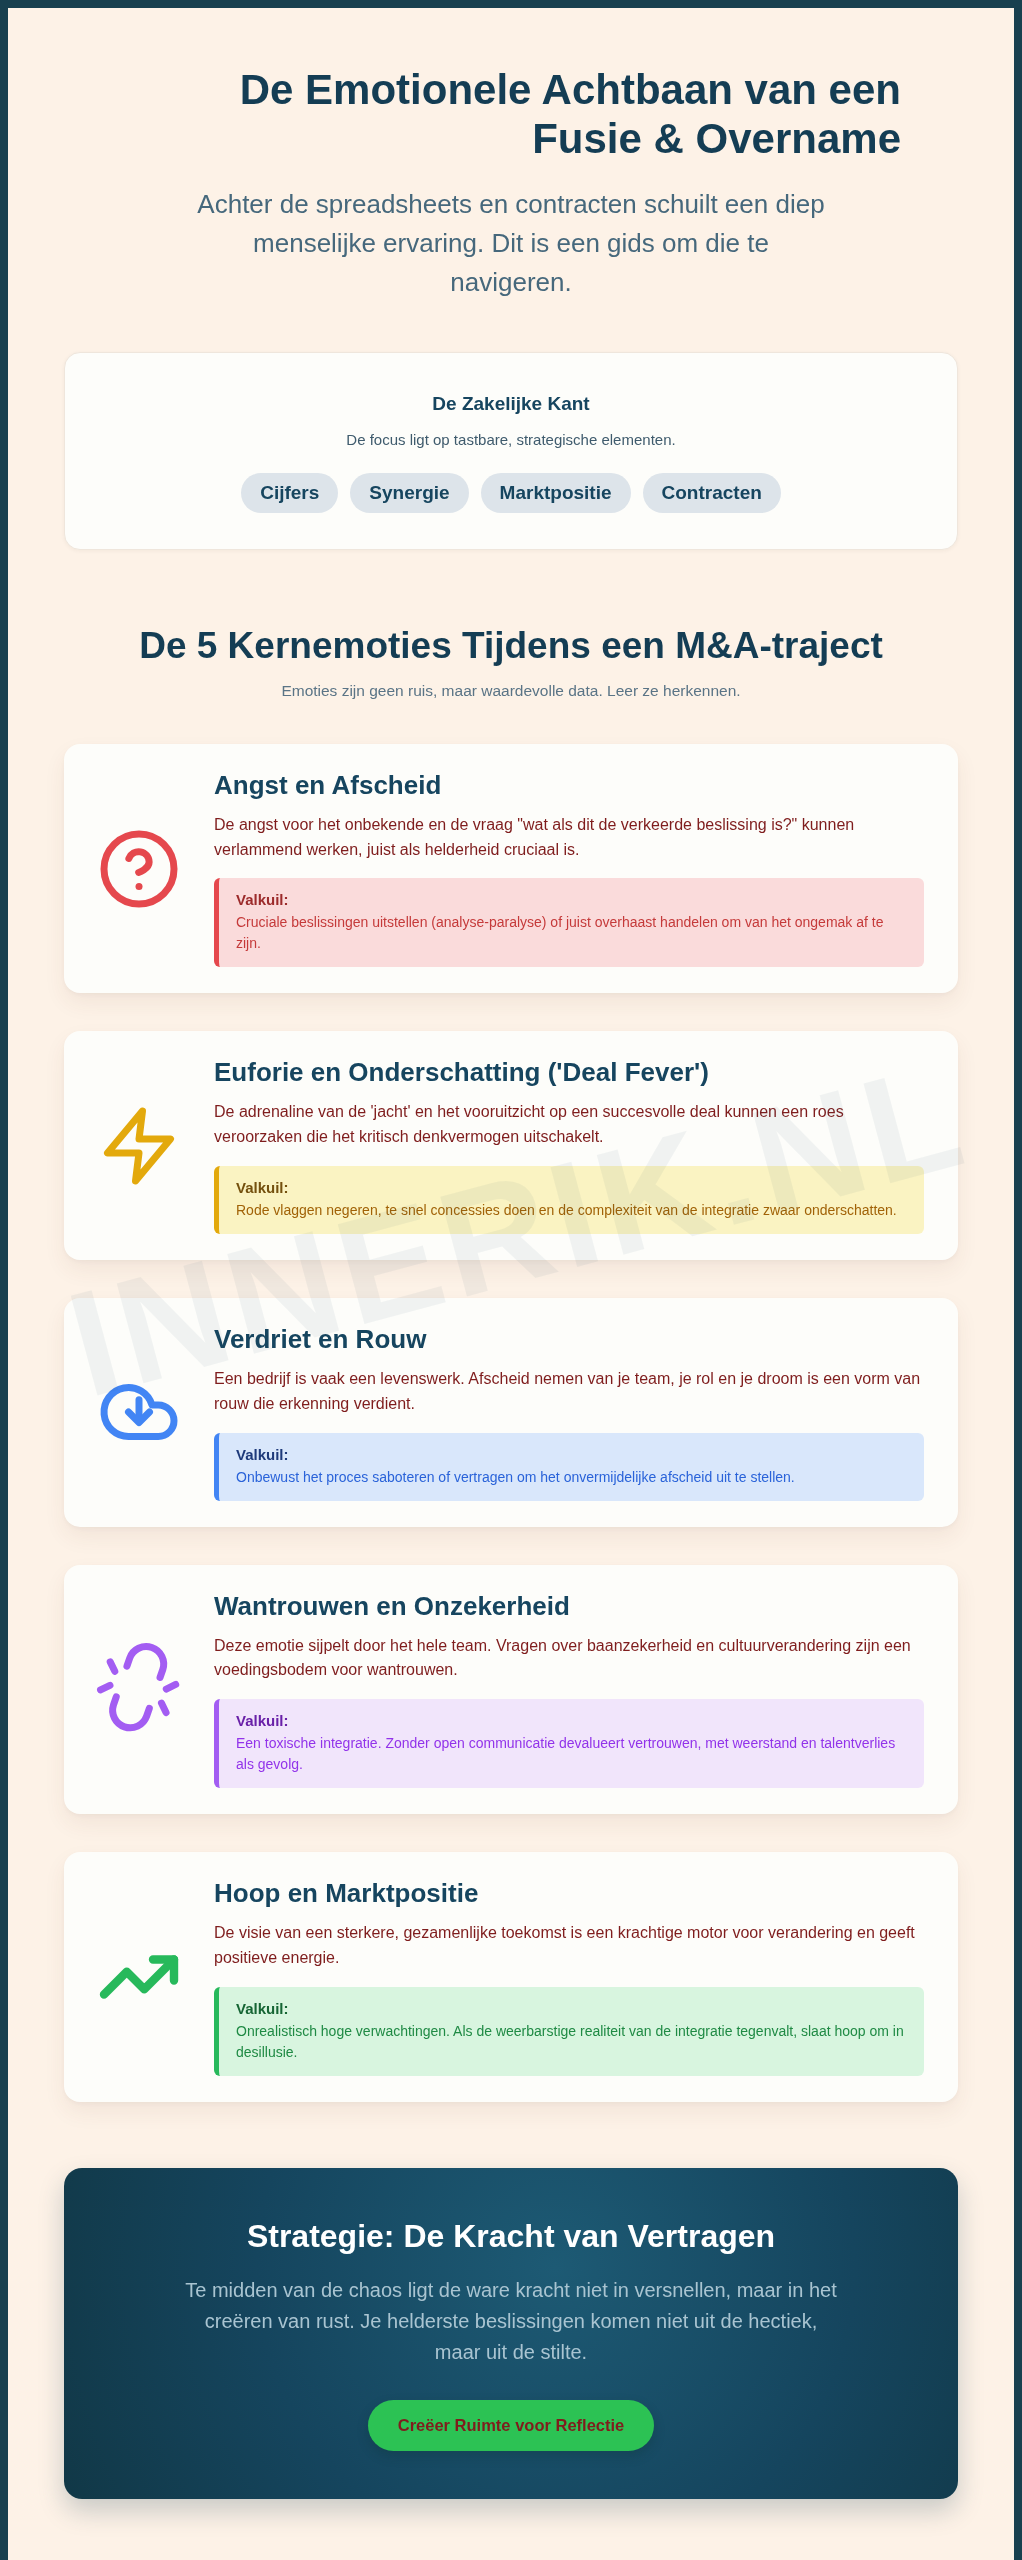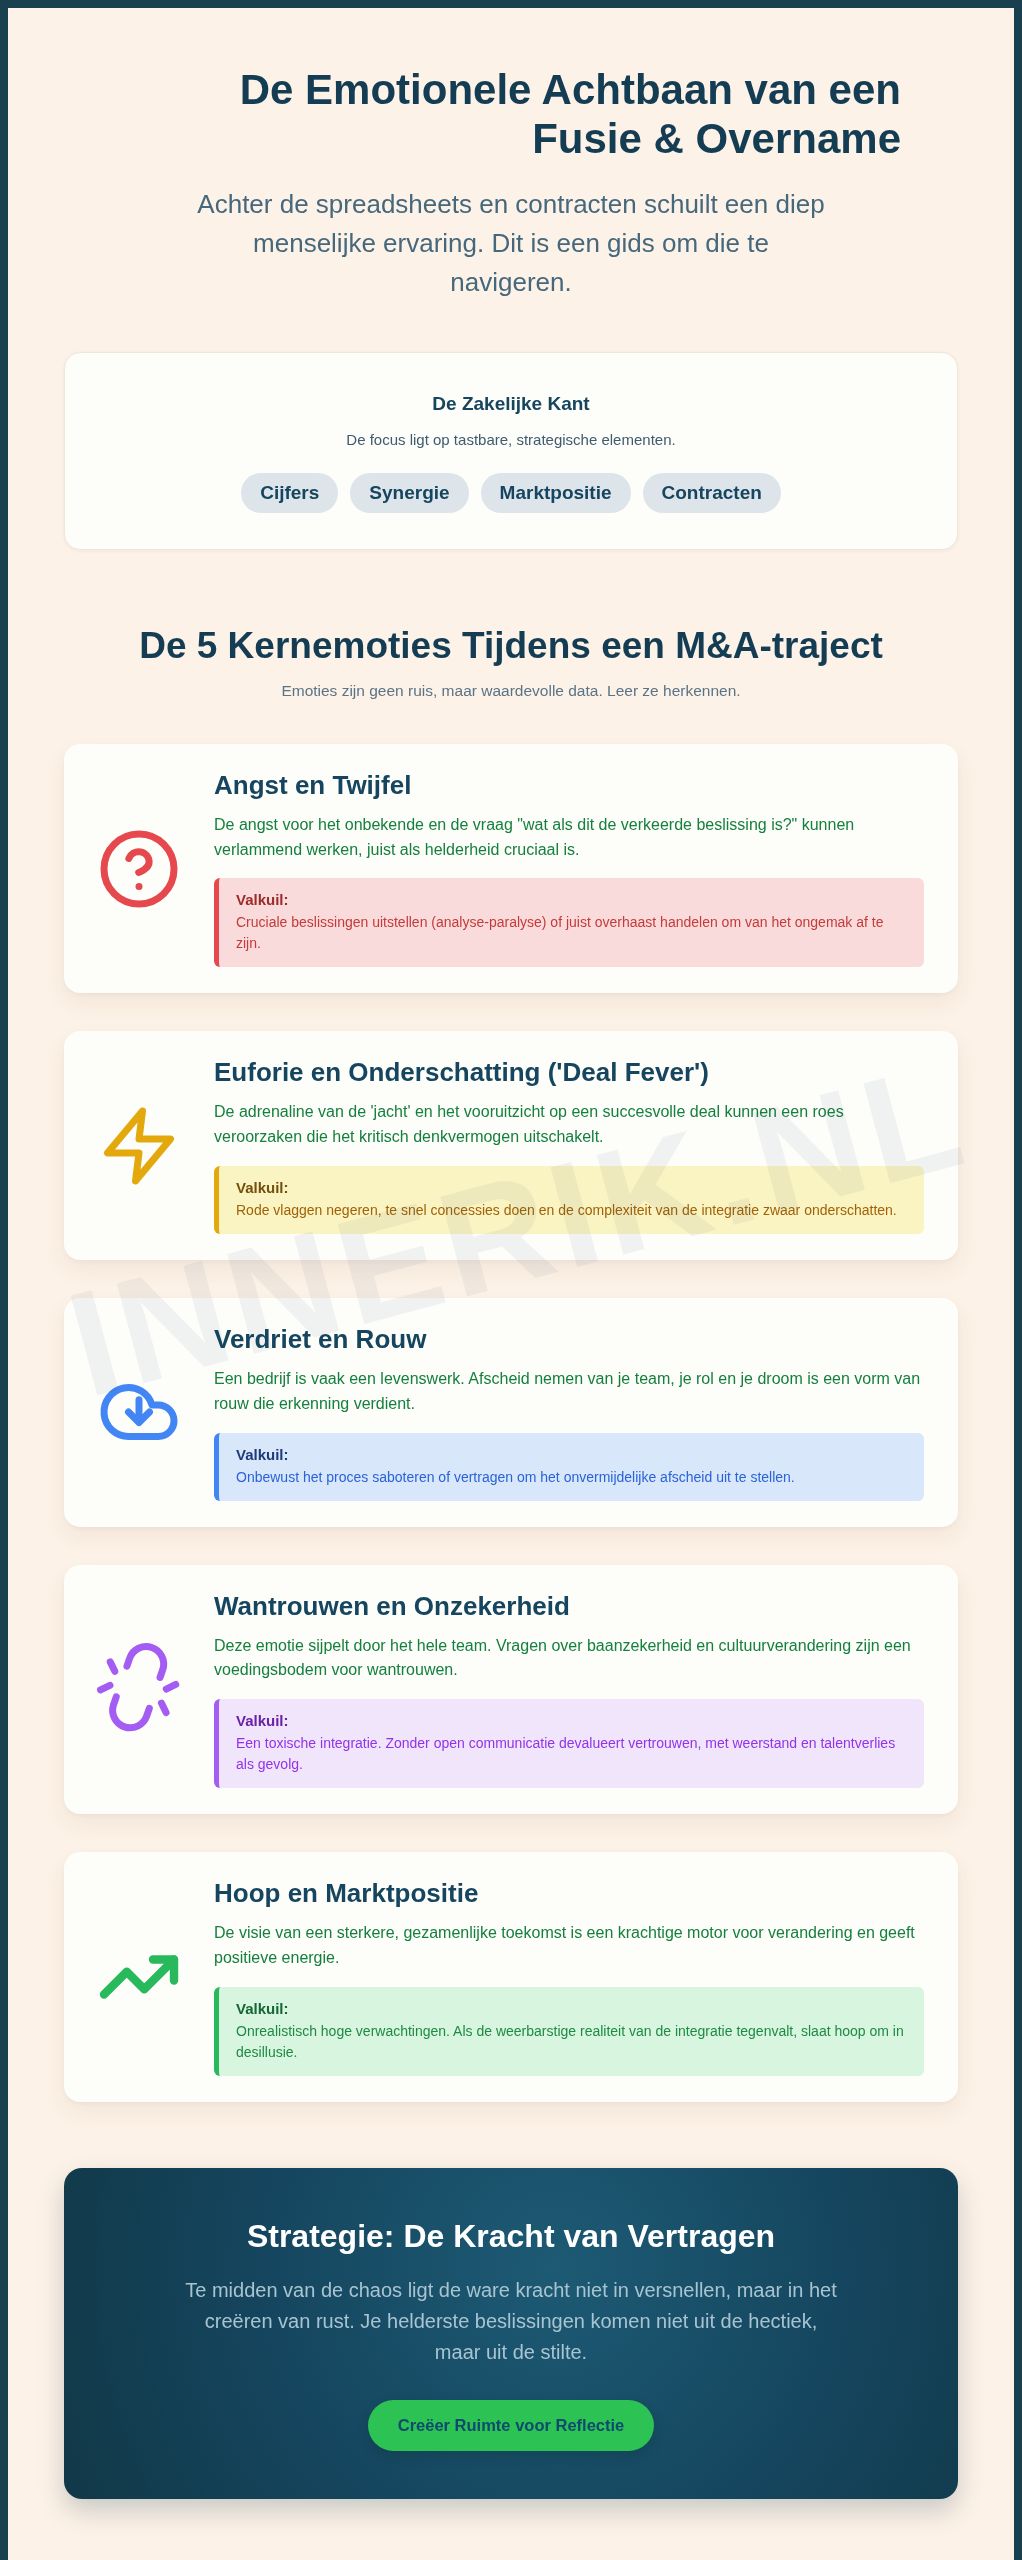--- a/index.html
+++ b/index.html
@@ -91,21 +91,21 @@
     flex: 0 0 150px;
     display: flex;
     justify-content: center;
     align-items: center;
     color: var(--accent, #888);
   }
   .card-icon-col svg { width: 84px; height: 84px; }
   .icon-rotate { display: inline-block; transform: rotate(-26deg); }
   .card-content { flex: 1; min-width: 0; }
   .card-title { font-size: 26px; font-weight: 700; color: #16455f; margin: 0 0 12px; }
-  .card-body { font-size: 16px; color: #15803d; line-height: 1.55; margin: 0 0 16px; }
+  .card-body { font-size: 16px; color: #7f1d1d; line-height: 1.55; margin: 0 0 16px; }
   .valkuil {
     background: var(--valkuil-bg, #eee);
     border-left: 5px solid var(--accent, #888);
     border-radius: 6px;
     padding: 13px 17px;
   }
   .valkuil-heading { font-weight: 700; font-size: 15px; color: var(--valkuil-heading, #333); margin: 0 0 4px; }
   .valkuil-text { font-size: 14px; color: var(--valkuil-text, #555); line-height: 1.5; margin: 0; }
 
   
@@ -139,21 +139,21 @@
   .strategy-body {
     color: #a9c4d1;
     font-size: 20px;
     line-height: 1.55;
     max-width: 660px;
     margin: 0 auto 32px;
   }
   .strategy-button {
     display: inline-block;
     background: #2cc254;
-    color: #0c4a6e;
+    color: #7f1d1d;
     font-family: "Liberation Sans", sans-serif;
     font-weight: 700;
     font-size: 16.5px;
     padding: 16px 30px;
     border-radius: 999px;
     border: none;
     cursor: pointer;
     box-shadow: 0 5px 12px rgba(10, 40, 30, 0.22);
   }
 
@@ -188,21 +188,21 @@
 
   <div class="emotion-card first" style="--accent: #e5484d; --valkuil-bg: #fadbdb; --valkuil-heading: #9c2b2b; --valkuil-text: #c53a3a;">
     <div class="card-icon-col">
       <svg viewBox="0 0 24 24" fill="none" stroke="currentColor" stroke-width="2" stroke-linecap="round" stroke-linejoin="round">
         <circle cx="12" cy="12" r="10"></circle>
         <path d="M9.1 9a3 3 0 0 1 5.8 1c0 2-3 3-3 3"></path>
         <path d="M12 17h.01"></path>
       </svg>
     </div>
     <div class="card-content">
-      <h3 class="card-title">Angst en Twijfel</h3>
+      <h3 class="card-title">Angst en Afscheid</h3>
       <p class="card-body">De angst voor het onbekende en de vraag "wat als dit de verkeerde beslissing is?" kunnen verlammend werken, juist als helderheid cruciaal is.</p>
       <div class="valkuil">
         <p class="valkuil-heading">Valkuil:</p>
         <p class="valkuil-text">Cruciale beslissingen uitstellen (analyse-paralyse) of juist overhaast handelen om van het ongemak af te zijn.</p>
       </div>
     </div>
   </div>
 
   <div class="emotion-card" style="--accent: #e3a90c; --valkuil-bg: #faf3c2; --valkuil-heading: #74500e; --valkuil-text: #a16207;">
     <div class="card-icon-col">

